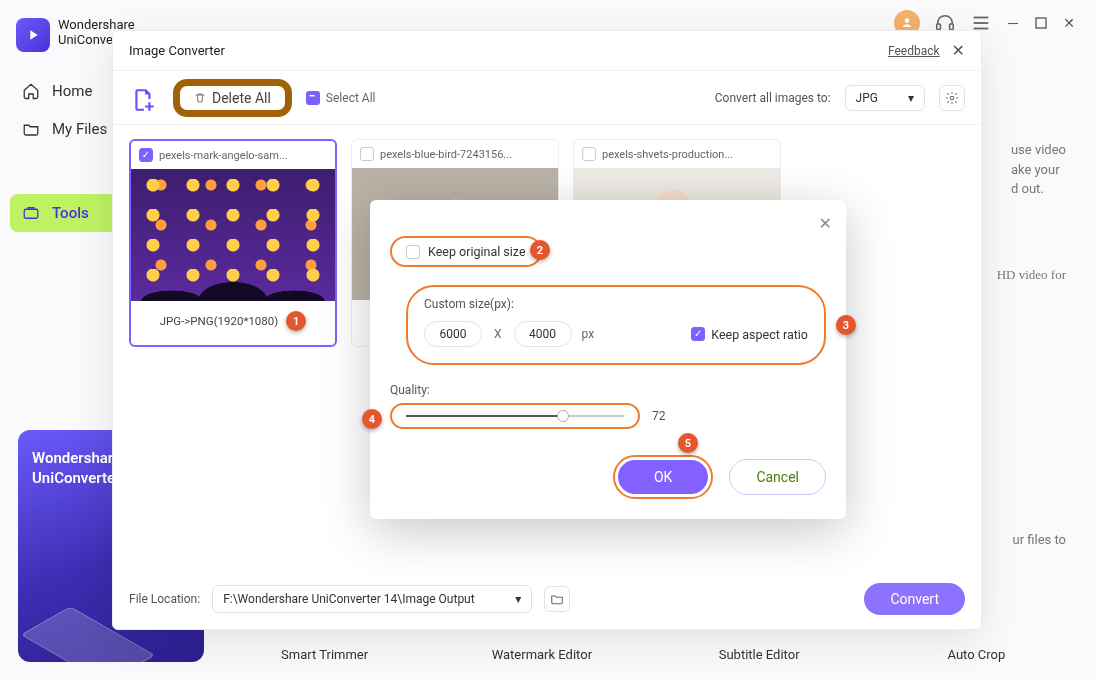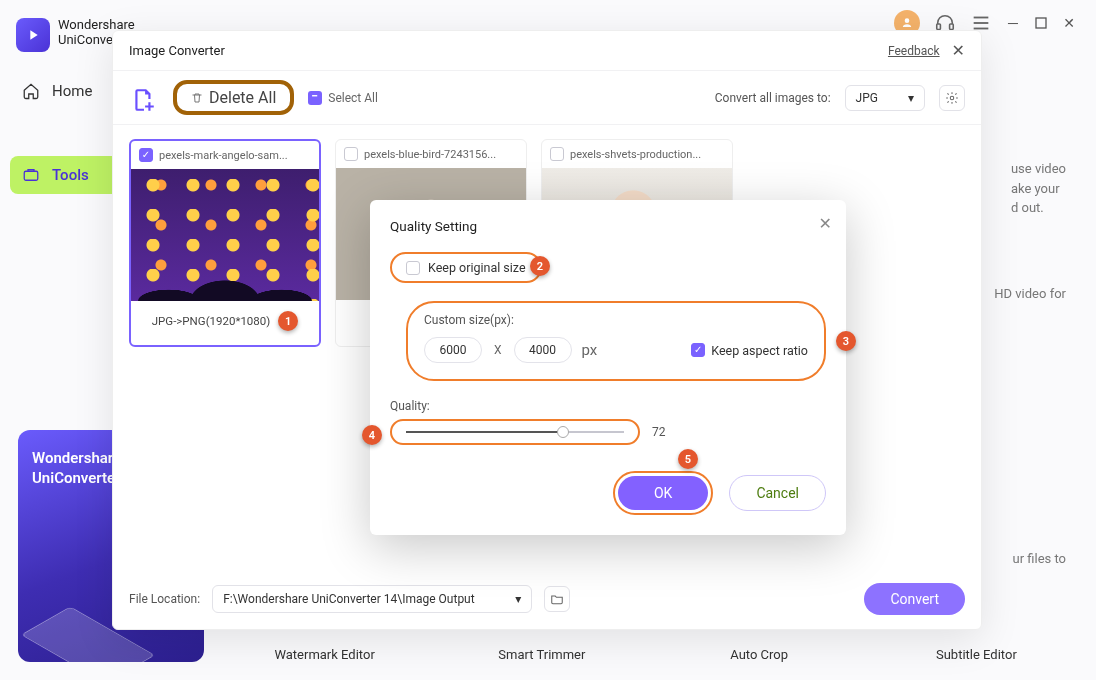--- a/index.html
+++ b/index.html
@@ -33,49 +33,49 @@
   color: #fff; padding: 18px 14px; overflow: hidden;
 }
 .promo-card .tile {
   position: absolute; width: 120px; height: 70px; left: 10px; bottom: -18px;
   background: rgba(255,255,255,0.18); border: 1px solid rgba(255,255,255,0.35); transform: rotateX(55deg) rotateZ(45deg); border-radius: 6px;
 }
 .promo-card .note {
   position: absolute; right: 14px; top: 82px; width: 26px; height: 26px; border-radius: 50%; background:#f9c26b; display:flex; align-items:center; justify-content:center;
 }
 .promo-card h3 { font-size: 15px; font-weight: 600; line-height: 1.35; }
-.bg-snippet { position:absolute; color:#777; font-size:13px; line-height:1.5;margin-top:19px; }
+.bg-snippet { position:absolute; color:#777; font-size:13px; line-height:1.5; }
 
 .bottom-tools { position:absolute; left:225px; bottom:8px; right:20px; display:flex; gap:18px; }
 .tool-item { flex:1; text-align:center; font-size:13px; color:#333; padding:10px 0;}
 
 
 .ic-modal {
   position: absolute; left: 112px; top: 30px; width: 870px; height: 600px;
   background: #fff; border: 1px solid #eee; border-radius: 6px; box-shadow: 0 10px 40px rgba(0,0,0,0.10);
 }
 .ic-titlebar { display:flex; align-items:center; height:40px; padding: 0 16px; font-size:13px; color:#222; border-bottom:1px solid #f1f1f3; }
 .ic-titlebar .spacer { flex:1; }
 .ic-titlebar .feedback { color:#555; text-decoration: underline; margin-right:12px; font-size:12px;}
 .ic-titlebar .close { font-size:16px; color:#555; }
 
 .ic-toolbar { display:flex; align-items:center; height:54px; padding:0 16px; gap:14px; border-bottom:1px solid #f1f1f3;}
 .add-files-btn { width: 30px; height:30px; display:flex; align-items:flex-end; justify-content:center;}
 .add-files-btn svg { width:26px; height:26px; }
-.pill-btn { display:flex; align-items:center; gap:6px; padding:4px 14px; border:4px solid #a16207; border-radius:14px; font-size:16px; color:#444;}
+.pill-btn { display:flex; align-items:center; gap:6px; padding:4px 14px; border:7px solid #a16207; border-radius:14px; font-size:14px; color:#444;}
 .select-all { display:flex; align-items:center; gap:6px; color:#666; font-size:12px;}
 .sa-check { width:14px; height:14px; border-radius:3px; background:#7a62ff; position:relative;}
 .sa-check::after{ content:"−"; position:absolute; left:3px; top:-2px; color:#fff; font-weight:700; font-size:12px;}
 .tb-spacer{flex:1;}
 .tb-label{font-size:12px; color:#555;}
 .format-select{ display:flex; align-items:center; gap:30px; border:1px solid #e2e2e8; border-radius:6px; padding:5px 10px; font-size:12px; color:#333;}
 .gear { width:26px; height:26px; border:1px solid #e2e2e8; border-radius:6px; display:flex; align-items:center; justify-content:center;}
 
 .ic-body { padding: 14px 16px; display:flex; gap:14px; }
-.img-card { width: 192px; border:1px solid #eee; border-radius:6px; overflow:hidden; }
+.img-card { width: 208px; border:1px solid #eee; border-radius:6px; overflow:hidden; }
 .img-card.selected{ border: 2px solid #7a62ff; }
 .img-card .hdr { height:28px; display:flex; align-items:center; gap:6px; padding:0 8px; font-size:11px; color:#666; }
 .chk { width:14px; height:14px; border:1px solid #c9c9d2; border-radius:3px; display:inline-flex; align-items:center; justify-content:center;}
 .chk.checked { background:#7a62ff; border-color:#7a62ff; }
 .chk.checked::after{content:"✓"; color:#fff; font-size:10px; line-height:1;}
 .thumb { width:100%; height:132px; background:#d9d5ff; position:relative; overflow:hidden;}
 .thumb.t1 { background: radial-gradient(circle at 30% 20%, #ffcf4a 0 6px, transparent 7px) 10px 10px/40px 30px,
                      radial-gradient(circle at 60% 40%, #ff9e3d 0 5px, transparent 6px) 0 0/50px 40px,
                      linear-gradient(#3e1e6e,#5a2a9e); }
 .crowd { position:absolute; inset:auto 0 0 0; height:56px; background:
@@ -105,21 +105,21 @@
 .qs-modal { position:absolute; left:370px; top:200px; width:476px; background:#fff; border-radius:6px; box-shadow:0 12px 50px rgba(0,0,0,0.22); padding: 18px 20px 20px 20px;}
 .qs-title { font-size:13.5px; color:#222; }
 .qs-close { position:absolute; right:14px; top:14px; font-size:16px; color:#888;}
 .qs-section{ margin-top:18px; }
 .keep-size { display:inline-flex; align-items:center; gap:8px; border:2.5px solid #f07d2b; border-radius:18px; padding:6px 14px;}
 .custom-block { margin-top:18px; border:2.5px solid #f07d2b; border-radius:28px; padding:10px 16px 16px 16px;margin-left:16px; }
 .custom-block .lbl { font-size:12px; color:#555; }
 .size-row { display:flex; align-items:center; gap:10px; margin-top:10px; }
 .num-input { width:58px; text-align:center; border:1px solid #e3e3ea; border-radius:14px; padding:5px 4px; font-size:12px; color:#333;}
 .sep-x { font-size:12px; color:#666; padding:0 2px;}
-.px { font-size:15px; color:#666;}
+.px { font-size:12px; color:#666;}
 .kar { display:flex; align-items:center; gap:6px; margin-left:auto;}
 .quality-block { margin-top:18px; }
 .quality-label { font-size:12px; color:#555; margin-bottom:6px; }
 .q-row { display:flex; align-items:center; gap:12px; }
 .slider-wrap { flex:0 0 250px; border:2.5px solid #f07d2b; border-radius:20px; padding:10px 14px; display:flex; align-items:center;}
 .slider { position:relative; flex:1; height:2px; background:#c6c6cf;}
 .slider .track-fill{ position:absolute; left:0; top:0; height:100%; width:72%; background:#555;}
 .slider .knob{ position:absolute; top:50%; left:72%; width:12px; height:12px; border-radius:50%; background:#fff; border:1px solid #aaa; transform:translate(-50%,-50%);}
 .q-val { font-size:12px; color:#555; }
 .qs-actions { margin-top:26px; display:flex; justify-content:flex-end; gap:16px; align-items:center;}
@@ -175,20 +175,26 @@
         <div>Wondershare</div>
         <div>UniConverter</div>
       </div>
     </div>
     <div class="nav-item">
       <svg viewBox="0 0 24 24" fill="none" stroke-width="1.7">
           <path d="M3 11l9-8 9 8v9a2 2 0 0 1-2 2h-4v-6h-6v6H5a2 2 0 0 1-2-2z"></path>
         </svg>
       <span>Home</span>
     </div>
+    <div class="nav-item">
+      <svg viewBox="0 0 24 24" fill="none" stroke-width="1.7">
+          <path d="M3 7h6l2 2h10v9a2 2 0 0 1-2 2H5a2 2 0 0 1-2-2z"></path>
+        </svg>
+      <span>My Files</span>
+    </div>
     <div style="height:46px"></div>
     <div class="nav-item active">
       <svg viewBox="0 0 24 24" fill="none" stroke-width="1.7">
           <rect x="3" y="7" width="18" height="12" rx="2"></rect>
           <path d="M8 7V5h8v2"></path>
         </svg>
       <span>Tools</span>
     </div>
 
     <div class="promo-card">
@@ -197,28 +203,28 @@
       <div class="note">♪</div>
       <div class="tile"></div>
     </div>
   </div>
 
   <div class="bg-snippet" style="right:30px; top:140px; text-align:left;">
     <div>use video</div>
       <div>ake your</div>
       <div>d out.</div>
   </div>
-  <div class="bg-snippet" style="right:30px; top:265px;">HD video for</div>
+  <div class="bg-snippet" style="right:30px; top:265px;font-family:Liberation Serif, serif;">HD video for</div>
   <div class="bg-snippet" style="right:30px; top:530px;">ur files to</div>
 
   <div class="bottom-tools">
+    <div class="tool-item">Smart Trimmer</div>
     <div class="tool-item">Watermark Editor</div>
-    <div class="tool-item">Smart Trimmer</div>
+    <div class="tool-item">Subtitle Editor</div>
     <div class="tool-item">Auto Crop</div>
-    <div class="tool-item">Subtitle Editor</div>
   </div>
 
   <div class="ic-modal">
     <div class="ic-titlebar">
       <span>Image Converter</span>
       <div class="spacer"></div>
       <span class="feedback">Feedback</span>
       <span class="close">✕</span>
     </div>
 
@@ -299,21 +305,20 @@
       <div class="folder-btn">
         <svg width="14" height="14" viewBox="0 0 24 24" fill="none" stroke="#666" stroke-width="1.8">
             <path d="M3 7h6l2 2h10v9a2 2 0 0 1-2 2H5a2 2 0 0 1-2-2z"></path>
           </svg>
       </div>
       <div class="convert-btn">Convert</div>
     </div>
   </div>
 
   <div class="qs-modal">
-    <div class="qs-title">Quality Setting</div>
     <div class="qs-close">✕</div>
 
     <div class="qs-section" style="position:relative;">
       <div class="keep-size">
         <span class="chk"></span>
         <span style="font-size:12.5px; color:#333;">Keep original size</span>
       </div>
       <span class="badge" style="left:140px; top:4px;">2</span>
     </div>
 

